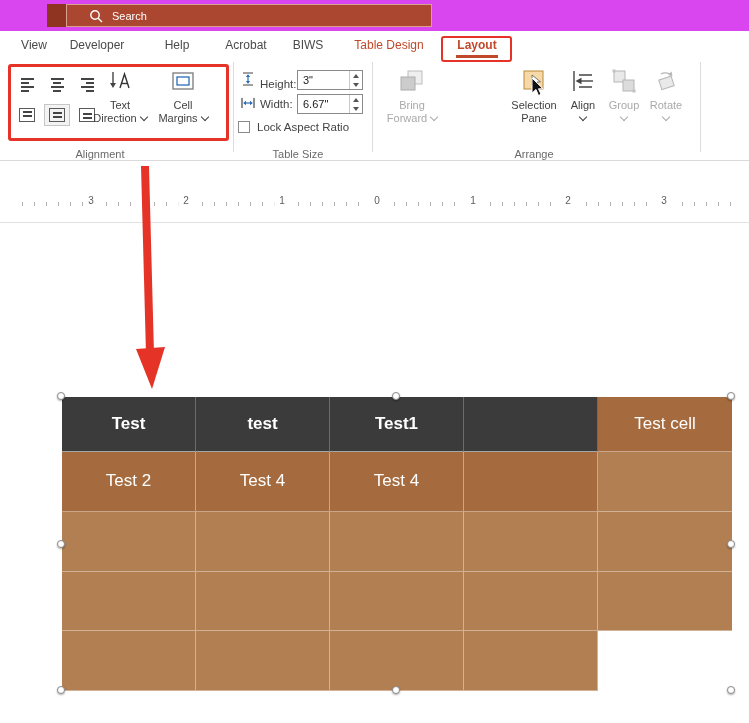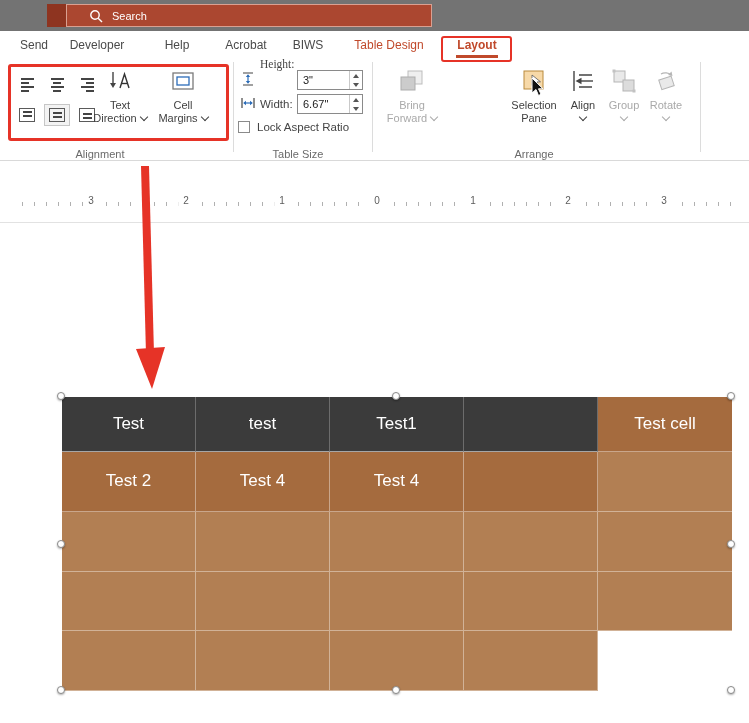--- a/index.html
+++ b/index.html
@@ -1,20 +1,20 @@
 <!DOCTYPE html>
 <html><head>
 <meta charset="utf-8">
 <style>
   * { margin:0; padding:0; box-sizing:border-box; }
   body { background:#fff; font-family:"Liberation Sans", sans-serif; }
   #app { position:relative; width:749px; height:723px; background:#fff; overflow:hidden; }
 
   
-  .titlebar { position:absolute; left:0; top:0; width:100%; height:31px; background:#737373; }
+  .titlebar { position:absolute; left:0; top:0; width:100%; height:31px; background:#d946ef; }
   .titlebar-accent { position:absolute; left:47px; top:4px; width:19px; height:23px; background:#8e3420; }
   .search-box { position:absolute; left:66px; top:4px; width:366px; height:23px; background:#ab4730;
     border:1px solid #d9a091; display:flex; align-items:center; color:#fff; font-size:11px; cursor:text; }
   .search-box svg { margin-left:22px; margin-right:9px; }
 
   
   .tabbar { position:absolute; left:0; top:31px; width:100%; height:27px; background:#fff; }
   .tab { position:absolute; top:0; height:27px; display:flex; align-items:center; justify-content:center;
     font-size:12px; color:#4a4a4a; cursor:pointer; }
   .tab.accent { color:#c0492b; }
@@ -72,21 +72,21 @@
   .slide-top-line { position:absolute; left:0; top:222px; width:100%; height:1px; background:#e2e2e2; }
 
   
   .annotation-arrow { position:absolute; left:118px; top:158px; z-index:45; pointer-events:none; }
 
   
   .slide-table { position:absolute; left:62px; top:397px; width:670px; height:294px;
     display:grid; grid-template-columns:repeat(5,1fr); grid-template-rows:55px 1fr 1fr 1fr 1fr; z-index:10; }
   .cell { display:flex; align-items:center; justify-content:center; font-size:17px; color:#fff; cursor:cell;
     border-right:1px solid rgba(255,255,255,0.4); border-bottom:1px solid rgba(255,255,255,0.4); }
-  .cell.head { background:#3b3b3b; font-weight:normal; border-right:1px solid rgba(255,255,255,0.25);
+  .cell.head { background:#3b3b3b; font-weight:bold; border-right:1px solid rgba(255,255,255,0.25);
     border-bottom:1px solid rgba(255,255,255,0.55); }
   .cell.r1 { background:#a56b3e; }
   .cell.rx { background:#b27f53; }
   .slide-table > .cell:nth-child(5n) { border-right:none; }
   .slide-table > .cell:nth-child(n+26) { border-bottom:none; }
 
   .handle { position:absolute; width:8px; height:8px; border-radius:50%; background:#fff;
     border:1px solid #8a8a8a; box-shadow:0 1px 2px rgba(0,0,0,0.3); z-index:20; cursor:move; }
 </style>
 </head>
@@ -99,21 +99,21 @@
     <div class="search-box">
       <svg width="14" height="14" viewBox="0 0 14 14">
         <circle cx="6" cy="6" r="4.2" stroke="#fff" fill="none" stroke-width="1.4"></circle>
         <path d="M9.2 9.2 L13 13" stroke="#fff" stroke-width="1.4"></path>
       </svg>
       <span>Search</span>
     </div>
   </div>
 
   <div class="tabbar">
-    <div class="tab" style="left:14px;width:40px;">Send</div>
+    <div class="tab" style="left:14px;width:40px;">View</div>
     <div class="tab" style="left:66px;width:62px;text-align:center;">Developer</div>
     <div class="tab" style="left:158px;width:38px;">Help</div>
     <div class="tab" style="left:216px;width:60px;">Acrobat</div>
     <div class="tab" style="left:286px;width:44px;">BIWS</div>
     <div class="tab accent" style="left:346px;width:86px;">Table Design</div>
     <div class="tab accent selected" style="left:450px;width:54px;">
       <span>Layout</span>
       <span class="tab-underline"></span>
     </div>
   </div>
@@ -188,21 +188,21 @@
     <div class="group-label" style="left:30px;width:140px;">Alignment</div>
 
     <div class="vsep" style="left:233px;"></div>
 
     <svg class="ts-icon" style="left:240px;top:13px;" width="16" height="16" viewBox="0 0 16 16">
       <path d="M3 2 h10 M3 14 h10" stroke="#444" stroke-width="1.2"></path>
       <path d="M8 4.5 v7" stroke="#2b6cb8" stroke-width="1.2"></path>
       <path d="M5.8 6 L8 3.2 L10.2 6 z" fill="#2b6cb8"></path>
       <path d="M5.8 10 L8 12.8 L10.2 10 z" fill="#2b6cb8"></path>
     </svg>
-    <div class="ts-label" style="left:260px;top:0;font-family:Liberation Serif, serif;">Height:</div>
+    <div class="ts-label" style="left:260px;top:20px;">Height:</div>
     <div class="spinbox" style="left:297px;top:12px;">
       <input readonly="" value="3&quot;" style="">
       <div class="spin-ctl">
         <div>
             <span class="tri-up"></span>
           </div>
         <div>
             <span class="tri-down"></span>
           </div>
       </div>

